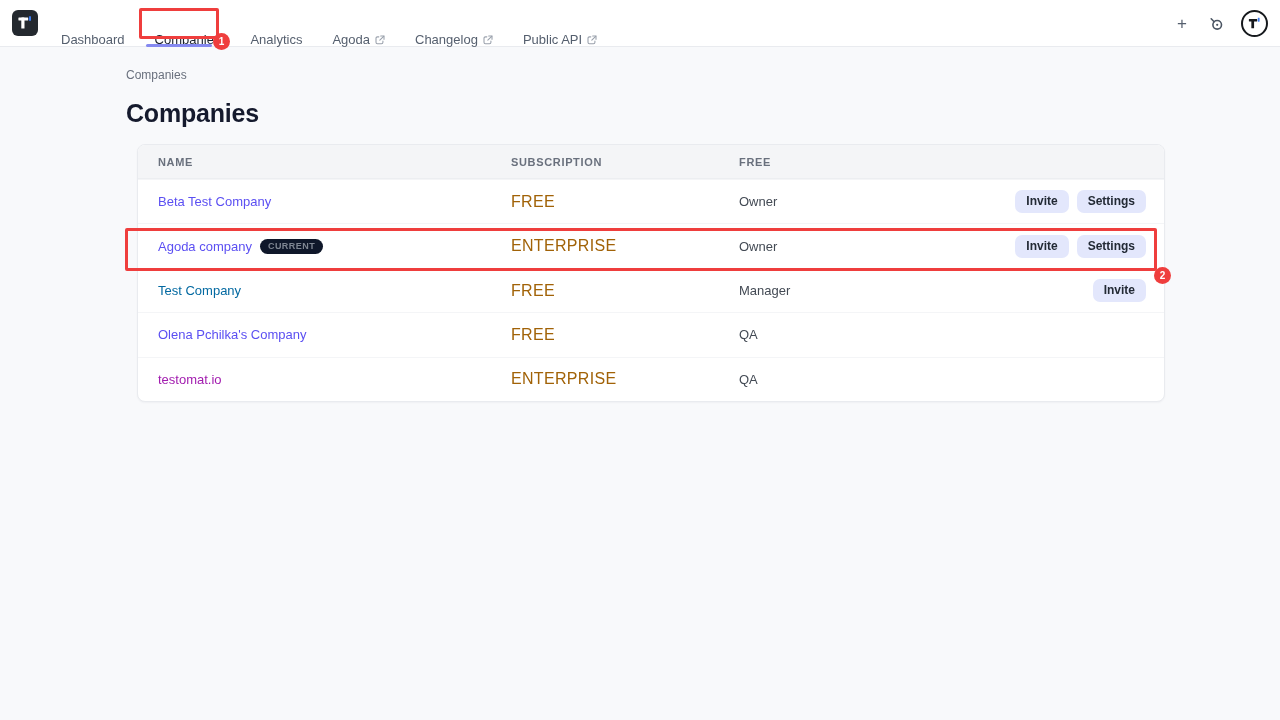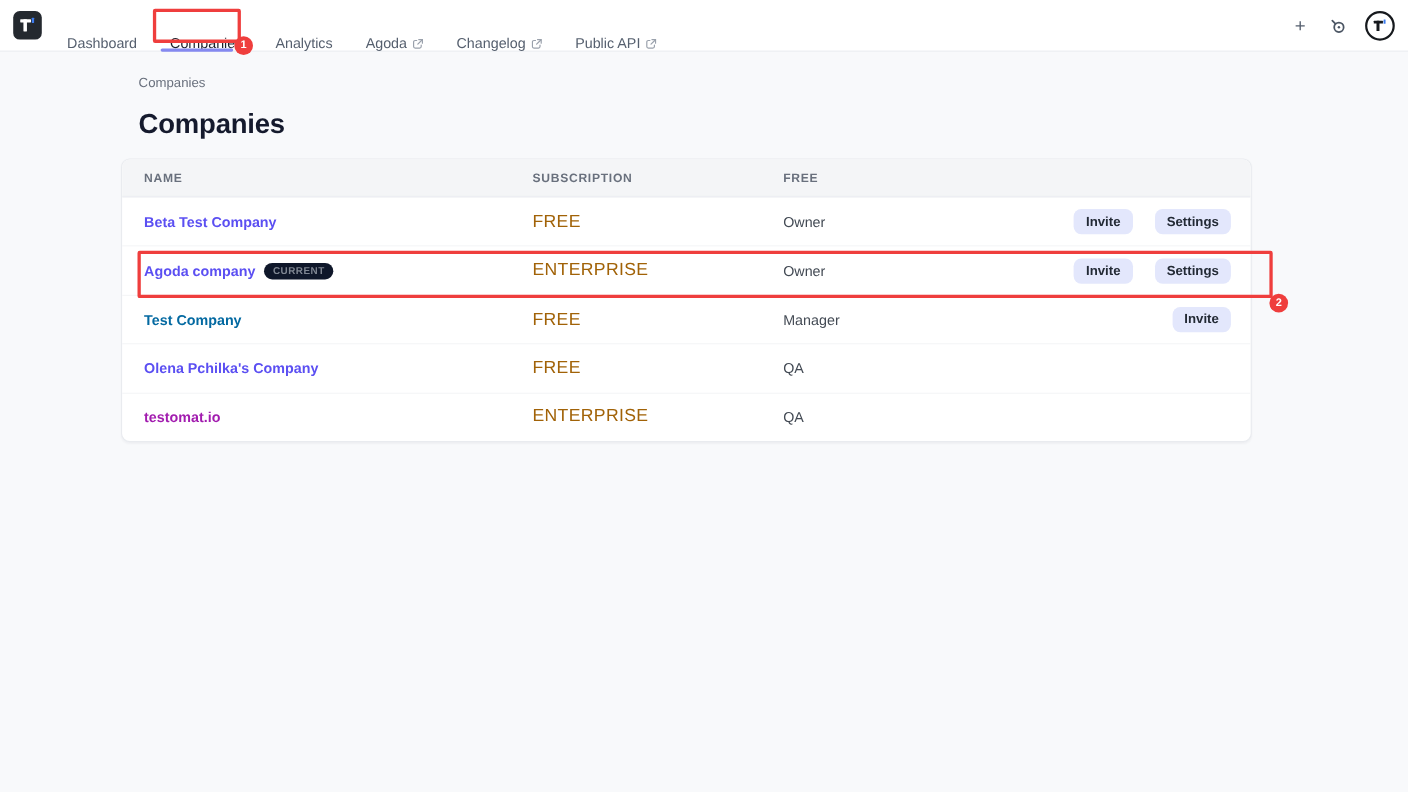--- a/index.html
+++ b/index.html
@@ -36,46 +36,46 @@
   .search-btn { cursor:pointer; display:flex; align-items:center; }
   .avatar {
     width:27px; height:27px; border-radius:50%; background:#ffffff;
     border:2px solid #16191d; display:flex; align-items:center; justify-content:center; cursor:pointer;
   }
   
   .breadcrumb { position:absolute; left:126px; top:68px; font-size:12px; color:#69707d; }
   .page-title { position:absolute; left:126px; top:99px; font-size:25px; font-weight:700; color:#151a2d; letter-spacing:-0.2px; }
   
   .card {
-    position:absolute; left:110px; top:144px; width:1028px; height:258px;
+    position:absolute; left:137px; top:144px; width:1028px; height:258px;
     background:#ffffff; border:1px solid #e9ebef; border-radius:8px;
     box-shadow:0 1px 2px rgba(20,24,40,0.04);
     display:flex; flex-direction:column; overflow:hidden;
   }
   .thead {
     height:34px; background:#f4f5f7; border-bottom:1px solid #eceef1;
     display:grid; grid-template-columns:353px 228px 1fr auto;
     align-items:center; padding:0 18px 0 20px;
     font-size:11px; font-weight:700; letter-spacing:0.06em; color:#69707d;
   }
   .trow {
     flex:1; display:grid; grid-template-columns:353px 228px 1fr auto;
     align-items:center; padding:0 18px 0 20px;
     border-top:1px solid #f4f5f7;
   }
   .trow:first-of-type { border-top:none; }
   .cell-name { display:flex; align-items:center; gap:8px; }
-  .company-link { font-size:13px; font-weight:700; color:#5b4ff2; text-decoration:none; cursor:pointer; }
+  .company-link { font-size:13px; font-weight:400; color:#5b4ff2; text-decoration:none; cursor:pointer; }
   .current-badge {
     background:#0f172a; color:#7f8692; font-size:9px; font-weight:700;
     letter-spacing:0.05em; padding:3px 8px; border-radius:10px; line-height:1;
   }
   .cell-sub { font-size:16px; color:#a16207; letter-spacing:0.02em; }
   .cell-role { font-size:13px; color:#434a54; }
-  .cell-actions { display:flex; gap:20px; justify-content:flex-end; }
+  .cell-actions { display:flex; gap:8px; justify-content:flex-end; }
   .action-btn {
     background:#e3e7fc; color:#232a35; font-size:12px; font-weight:600;
     border:none; border-radius:7px; padding:5px 11px; cursor:pointer;
     font-family:"Liberation Sans", sans-serif; line-height:1.1;
   }
   
   .anno-box { position:absolute; border:3px solid #ef3e3d; border-radius:2px; pointer-events:none; z-index:20; }
   .anno-box1 { left:139px; top:8px; width:80px; height:31px; }
   .anno-box2 { left:125px; top:228px; width:1032px; height:43px; }
   .anno-badge {

